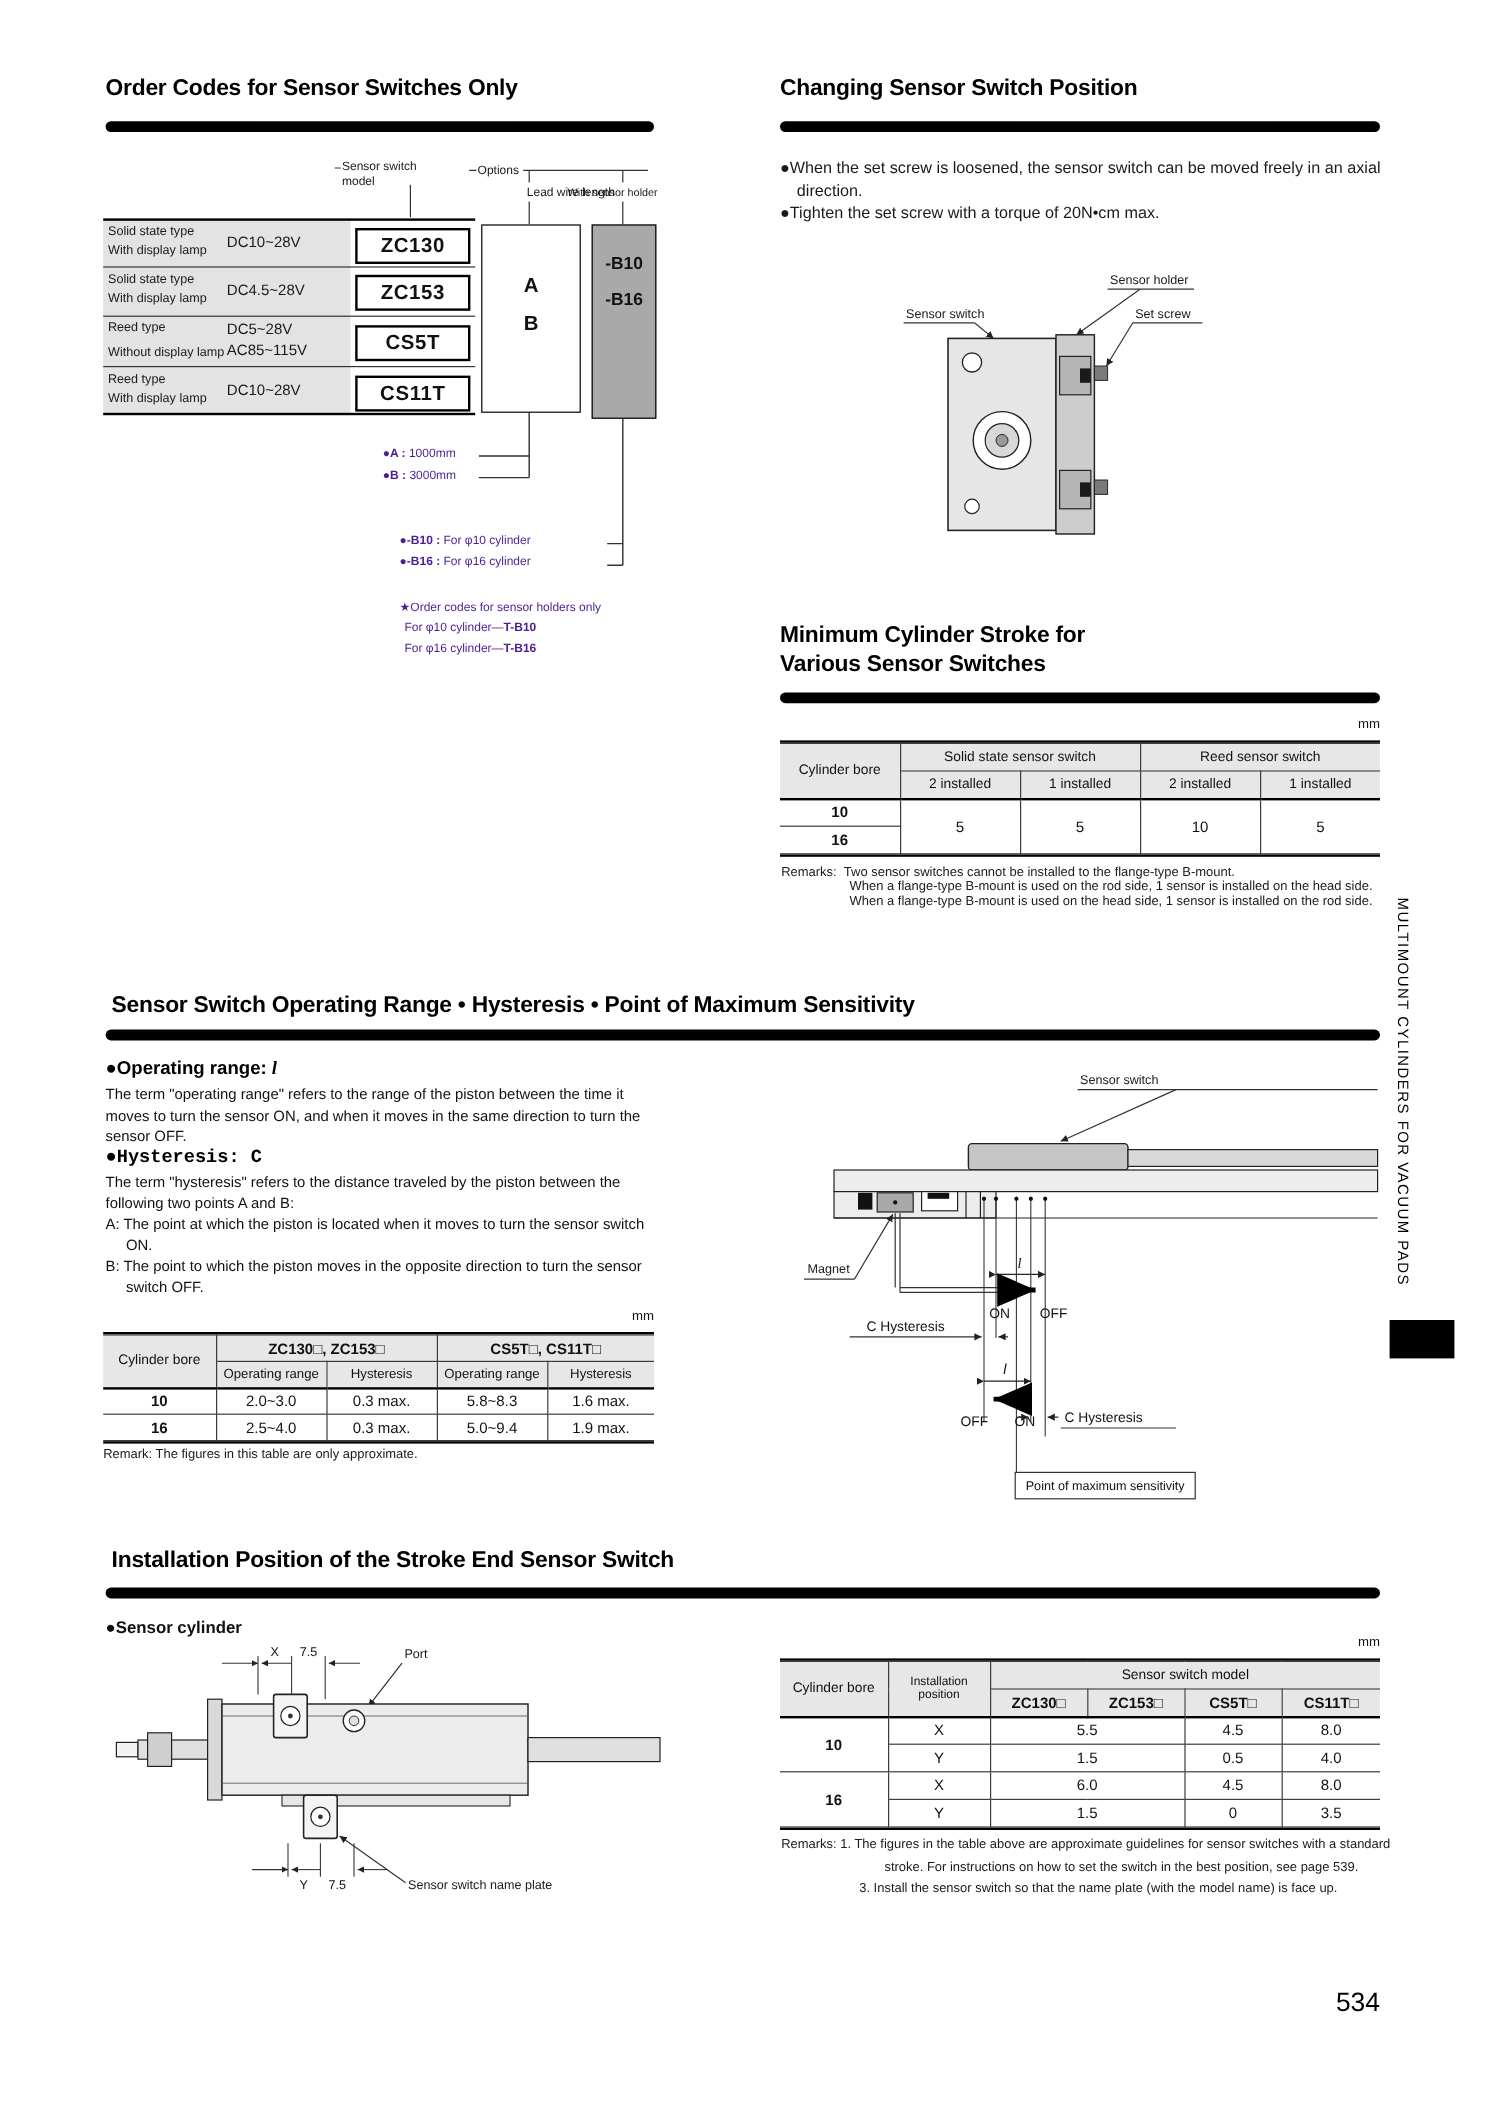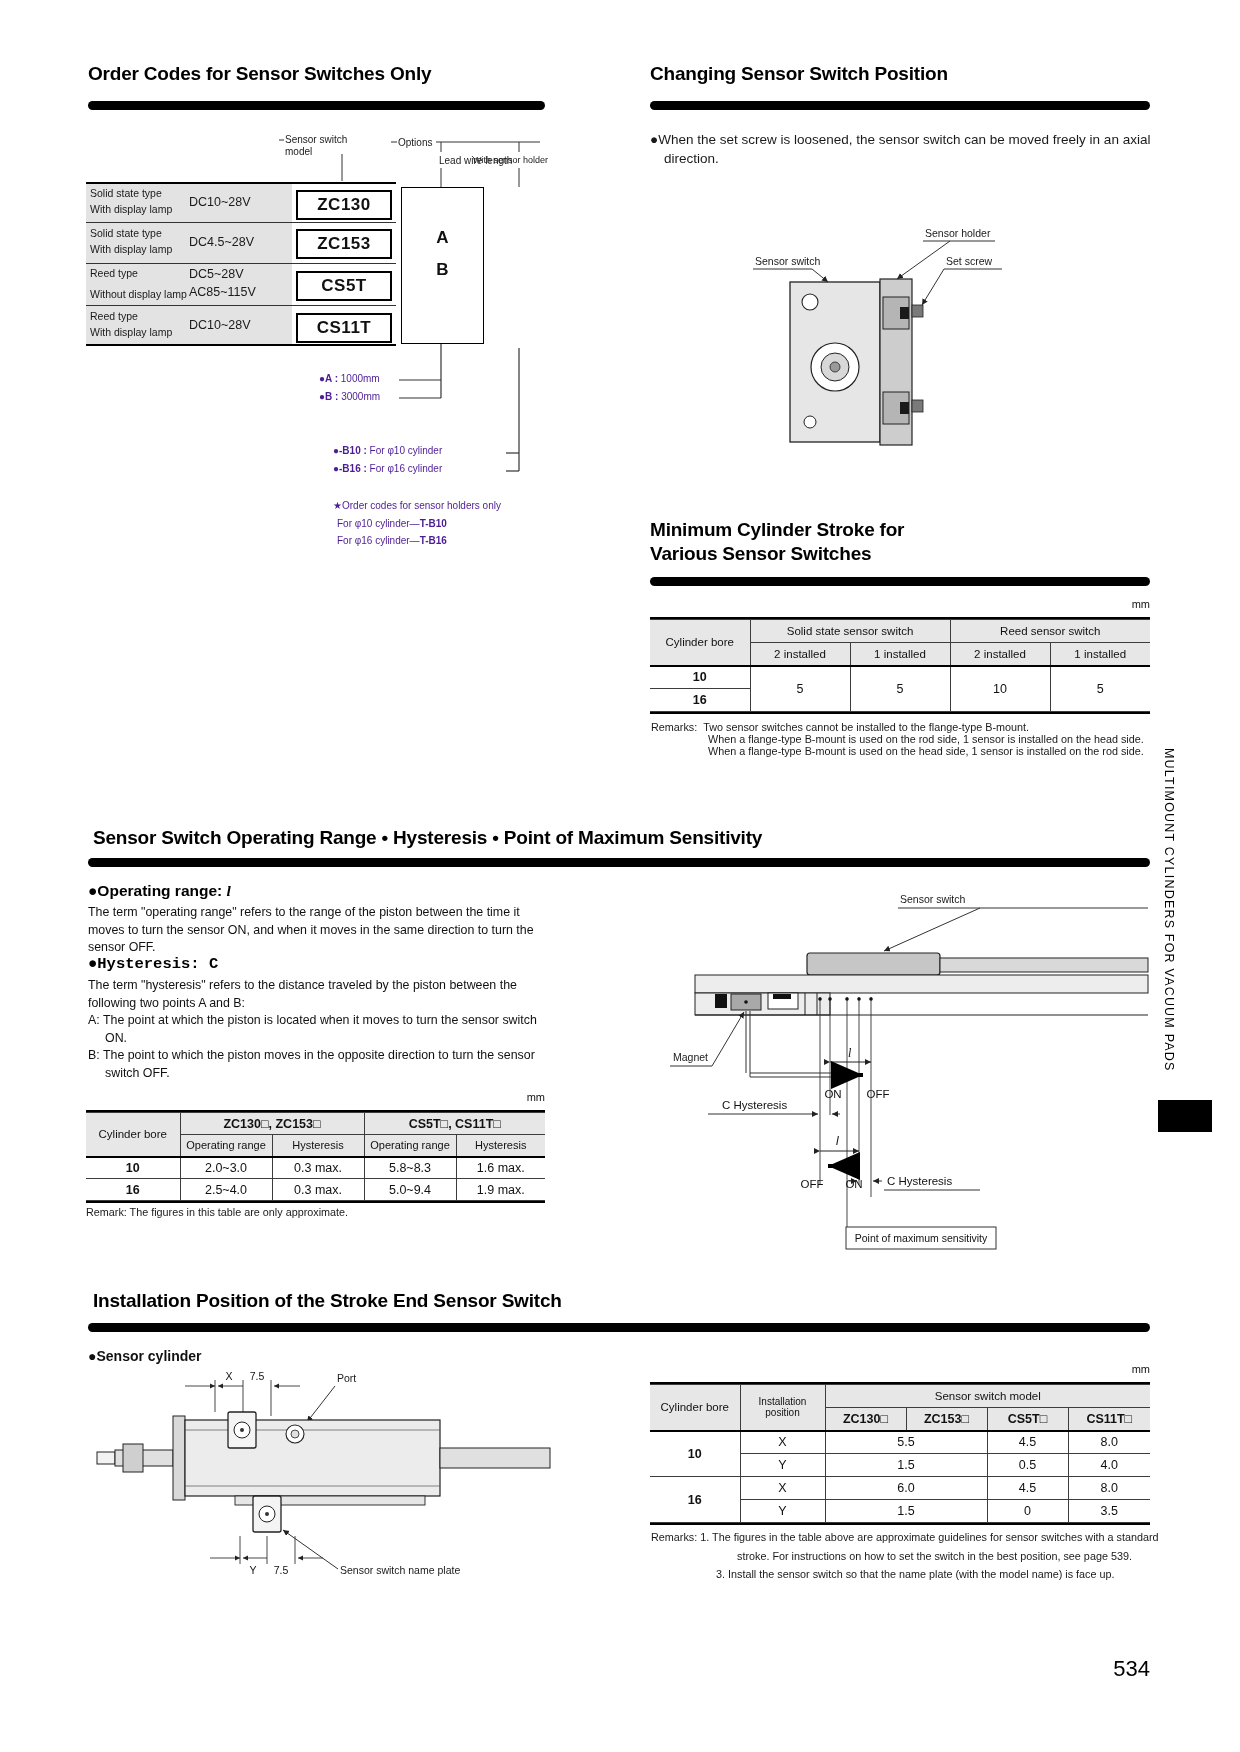--- a/index.html
+++ b/index.html
@@ -98,35 +98,40 @@
   <div class="abs of-type" style="left:4px;top:182px;">Reed type</div>
   <div class="abs of-type" style="left:4px;top:198px;">With display lamp</div>
   <div class="abs of-volt" style="left:103px;top:190px;">DC10~28V</div>
   <div class="modelbox" style="top:185px;">CS11T</div>
 
   <div class="abs" style="left:315px;top:59px;width:81px;height:155px;border:1.5px solid #000;background:#fff;">
     <div style="text-align:center;margin-top:40px;font-size:17px;font-weight:bold;">A</div>
     <div style="text-align:center;margin-top:12px;font-size:17px;font-weight:bold;">B</div>
   </div>
 
+  <div class="abs" style="left:407px;top:59px;width:52px;height:160px;border:1.5px solid #000;background:#a9a9a9;">
+    <div style="text-align:center;margin-top:24px;font-size:14.5px;font-weight:bold;">-B10</div>
+    <div style="text-align:center;margin-top:14px;font-size:14.5px;font-weight:bold;">-B16</div>
+  </div>
 
   <div class="abs legend13" style="left:233px;top:245px;"><b>●A :</b> <span>1000mm</span></div>
   <div class="abs legend13" style="left:233px;top:263px;"><b>●B :</b> <span>3000mm</span></div>
   <div class="abs legend13" style="left:247px;top:317px;"><b>●-B10 :</b> <span>For φ10 cylinder</span></div>
   <div class="abs legend13" style="left:247px;top:335px;"><b>●-B16 :</b> <span>For φ16 cylinder</span></div>
   <div class="abs legend13" style="left:247px;top:372px;">★Order codes for sensor holders only</div>
   <div class="abs legend13" style="left:251px;top:390px;"><span>For φ10 cylinder—</span><b>T-B10</b></div>
   <div class="abs legend13" style="left:251px;top:407px;"><span>For φ16 cylinder—</span><b>T-B16</b></div>
 </div>
 
 <div class="abs h2" style="left:650px;top:63px;">Changing Sensor Switch Position</div>
 <div class="abs bar" style="left:650px;top:101px;width:500px;"></div>
 
 <div class="abs bodytext" style="left:650px;top:130px;width:505px;">
   <div style="padding-left:14px;text-indent:-14px;">●<span>When the set screw is loosened, the sensor switch can be moved freely in an axial direction.</span></div>
+  <div style="padding-left:14px;text-indent:-14px;">●<span>Tighten the set screw with a torque of 20N•cm max.</span></div>
 </div>
 
 <svg class="abs" style="left:650px;top:225px;" width="500" height="235">
   <defs>
     <marker id="ah1" markerWidth="8" markerHeight="8" refX="6" refY="3" orient="auto">
         <path d="M0,0 L6,3 L0,6 z" fill="#222"></path>
       </marker>
   </defs>
 
   <rect x="140" y="57" width="90" height="160" fill="#e6e6e6" stroke="#222" stroke-width="1.3"></rect>

